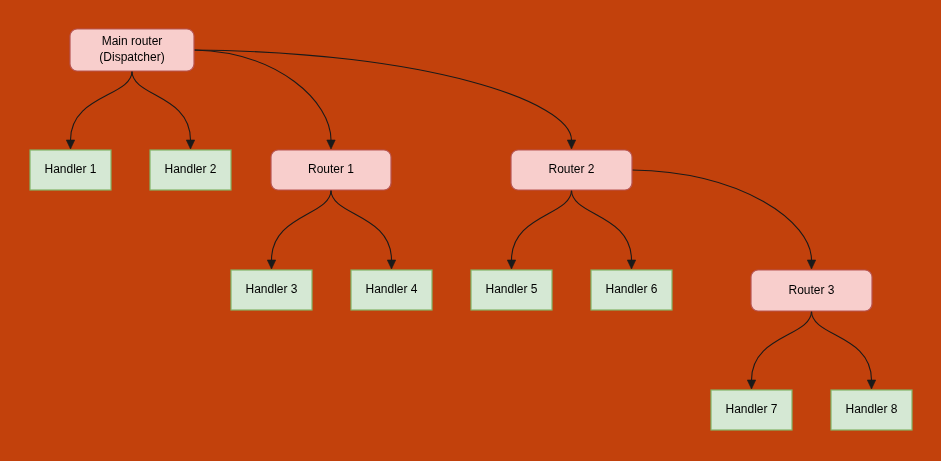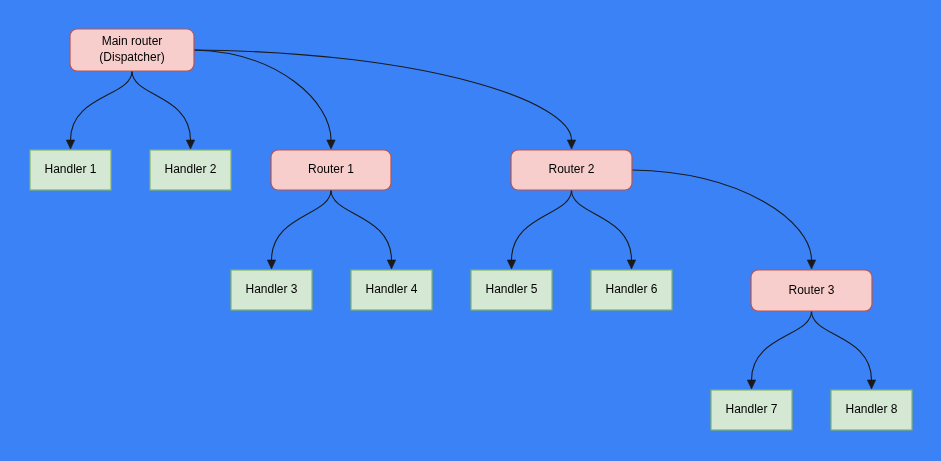--- a/index.html
+++ b/index.html
@@ -10,21 +10,21 @@
   body {
     width: 941px;
     height: 461px;
     font-family: "Liberation Sans", sans-serif;
     overflow: hidden;
   }
   #diagram-canvas {
     position: relative;
     width: 941px;
     height: 461px;
-    background: #3b82f6;
+    background: #c2410c;
   }
   svg#graph {
     position: absolute;
     top: 0;
     left: 0;
     width: 941px;
     height: 461px;
     display: block;
   }
   .node-rect-router {

